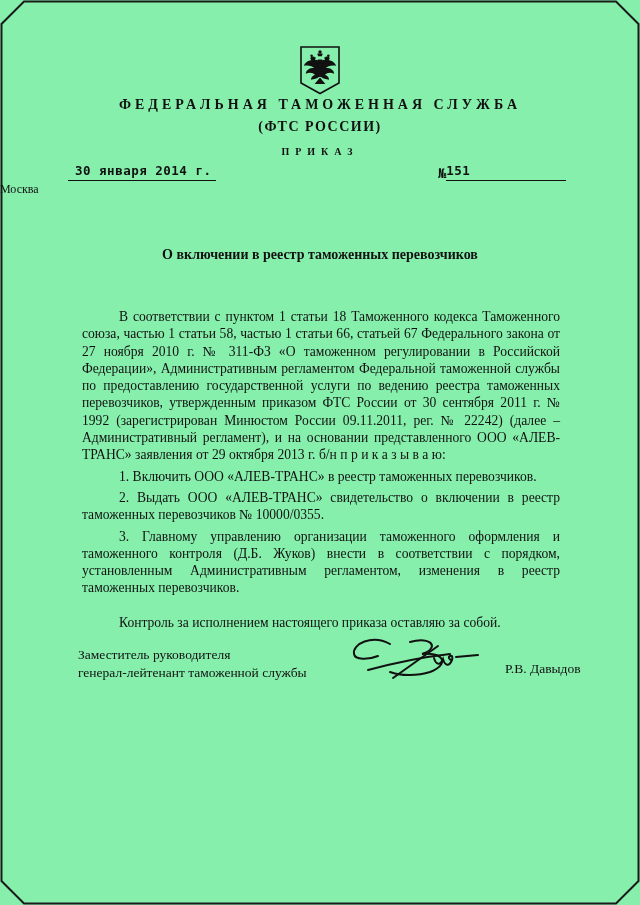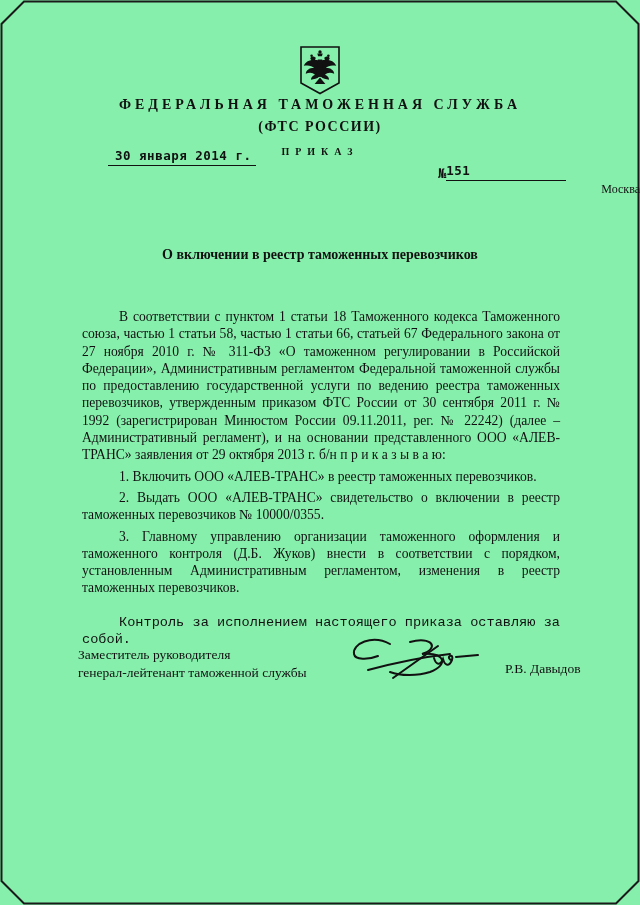--- a/index.html
+++ b/index.html
@@ -19,52 +19,52 @@
   }
   .org-short{
     position:absolute;left:0;top:119px;width:640px;
     text-align:center;font-weight:bold;font-size:14px;letter-spacing:1.5px;
   }
   .doc-type{
     position:absolute;left:0;top:146px;width:640px;
     text-align:center;font-weight:bold;font-size:10px;letter-spacing:6px;
   }
   .date-line{
-    position:absolute;left:68px;top:148px;width:148px;height:18px;
+    position:absolute;left:68px;top:163px;width:148px;height:18px;
     border-bottom:1.5px solid #111;
     font-family:"DejaVu Sans Mono", monospace;
     font-size:12.5px;font-weight:600;
     padding-left:7px;box-sizing:border-box;
-    white-space:nowrap;letter-spacing:0.5px;margin-left:40px;
+    white-space:nowrap;letter-spacing:0.5px;
   }
   .number-wrap{
     position:absolute;left:438px;top:163px;height:18px;
     display:flex;align-items:flex-end;
   }
   .number-sign{font-size:13.5px;line-height:16px;font-family:"DejaVu Sans Mono", monospace;font-weight:600;}
   .number-line{
     display:inline-block;width:120px;height:18px;
     border-bottom:1.5px solid #111;box-sizing:border-box;
     font-family:"DejaVu Sans Mono", monospace;font-size:12.5px;font-weight:600;
     letter-spacing:0.5px;
   }
   .city{
     position:absolute;left:0;top:182px;width:640px;
-    text-align:right;font-size:12px;
+    text-align:left;font-size:12px;
   }
   .title{
     position:absolute;left:70px;top:246px;width:500px;
     text-align:center;font-weight:bold;font-size:14px;line-height:17px;
   }
   .body-text{
     position:absolute;left:78px;top:304px;width:486px;
     font-size:13.6px;line-height:17.3px;text-align:justify;
   }
   .body-text p{margin:4px;text-indent:37px;}
-  .body-text p.control{margin-top:17px;font-family:Liberation Mono, monospace;}
+  .body-text p.control{margin-top:17px;}
   .sign-block{position:absolute;left:78px;top:646px;width:486px;font-size:13.5px;line-height:18px;}
   .sign-name{position:absolute;left:505px;top:661px;font-size:13.5px;white-space:nowrap;}
   .signature-svg{position:absolute;left:338px;top:630px;width:155px;height:60px;}
 </style>
 </head>
 <body>
 
 <div class="page">
 
   <svg class="border-svg" viewBox="0 0 640 905">

